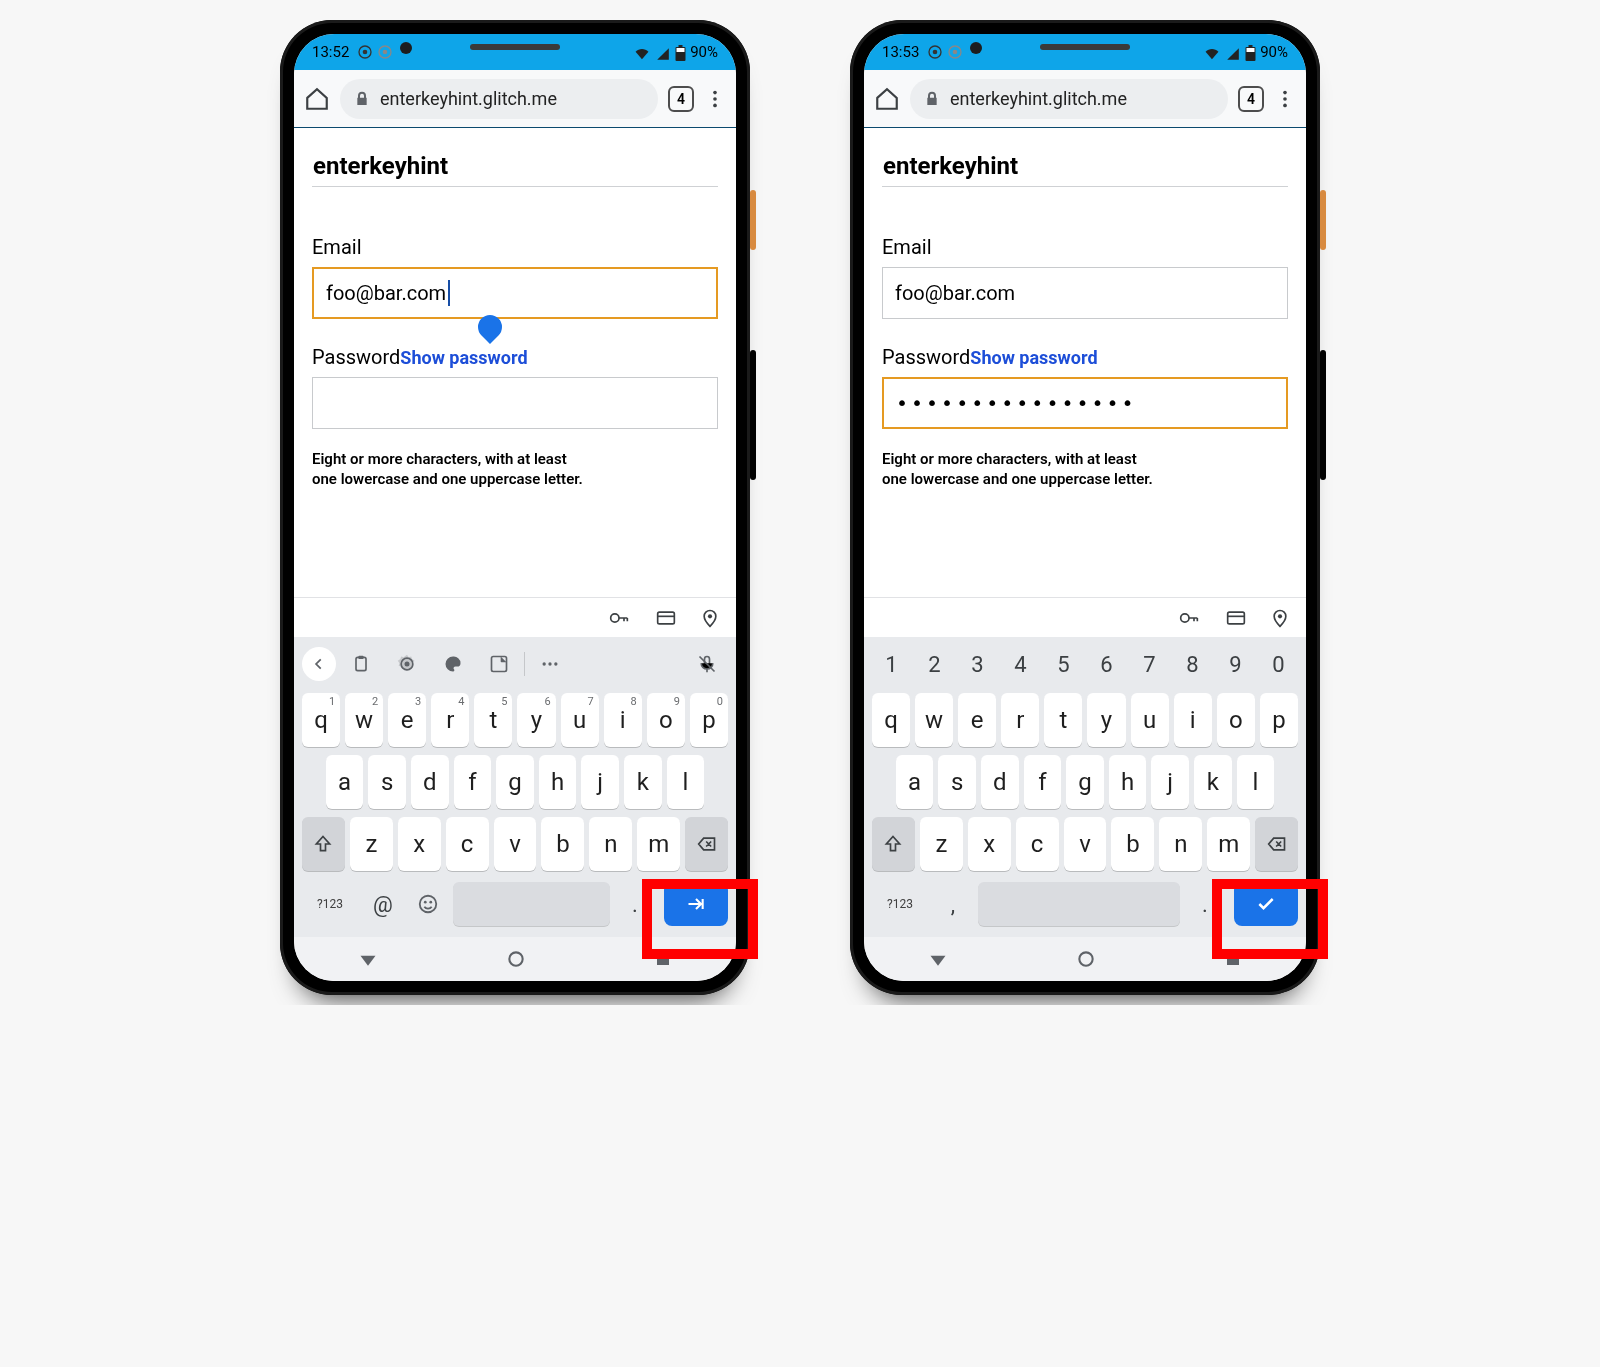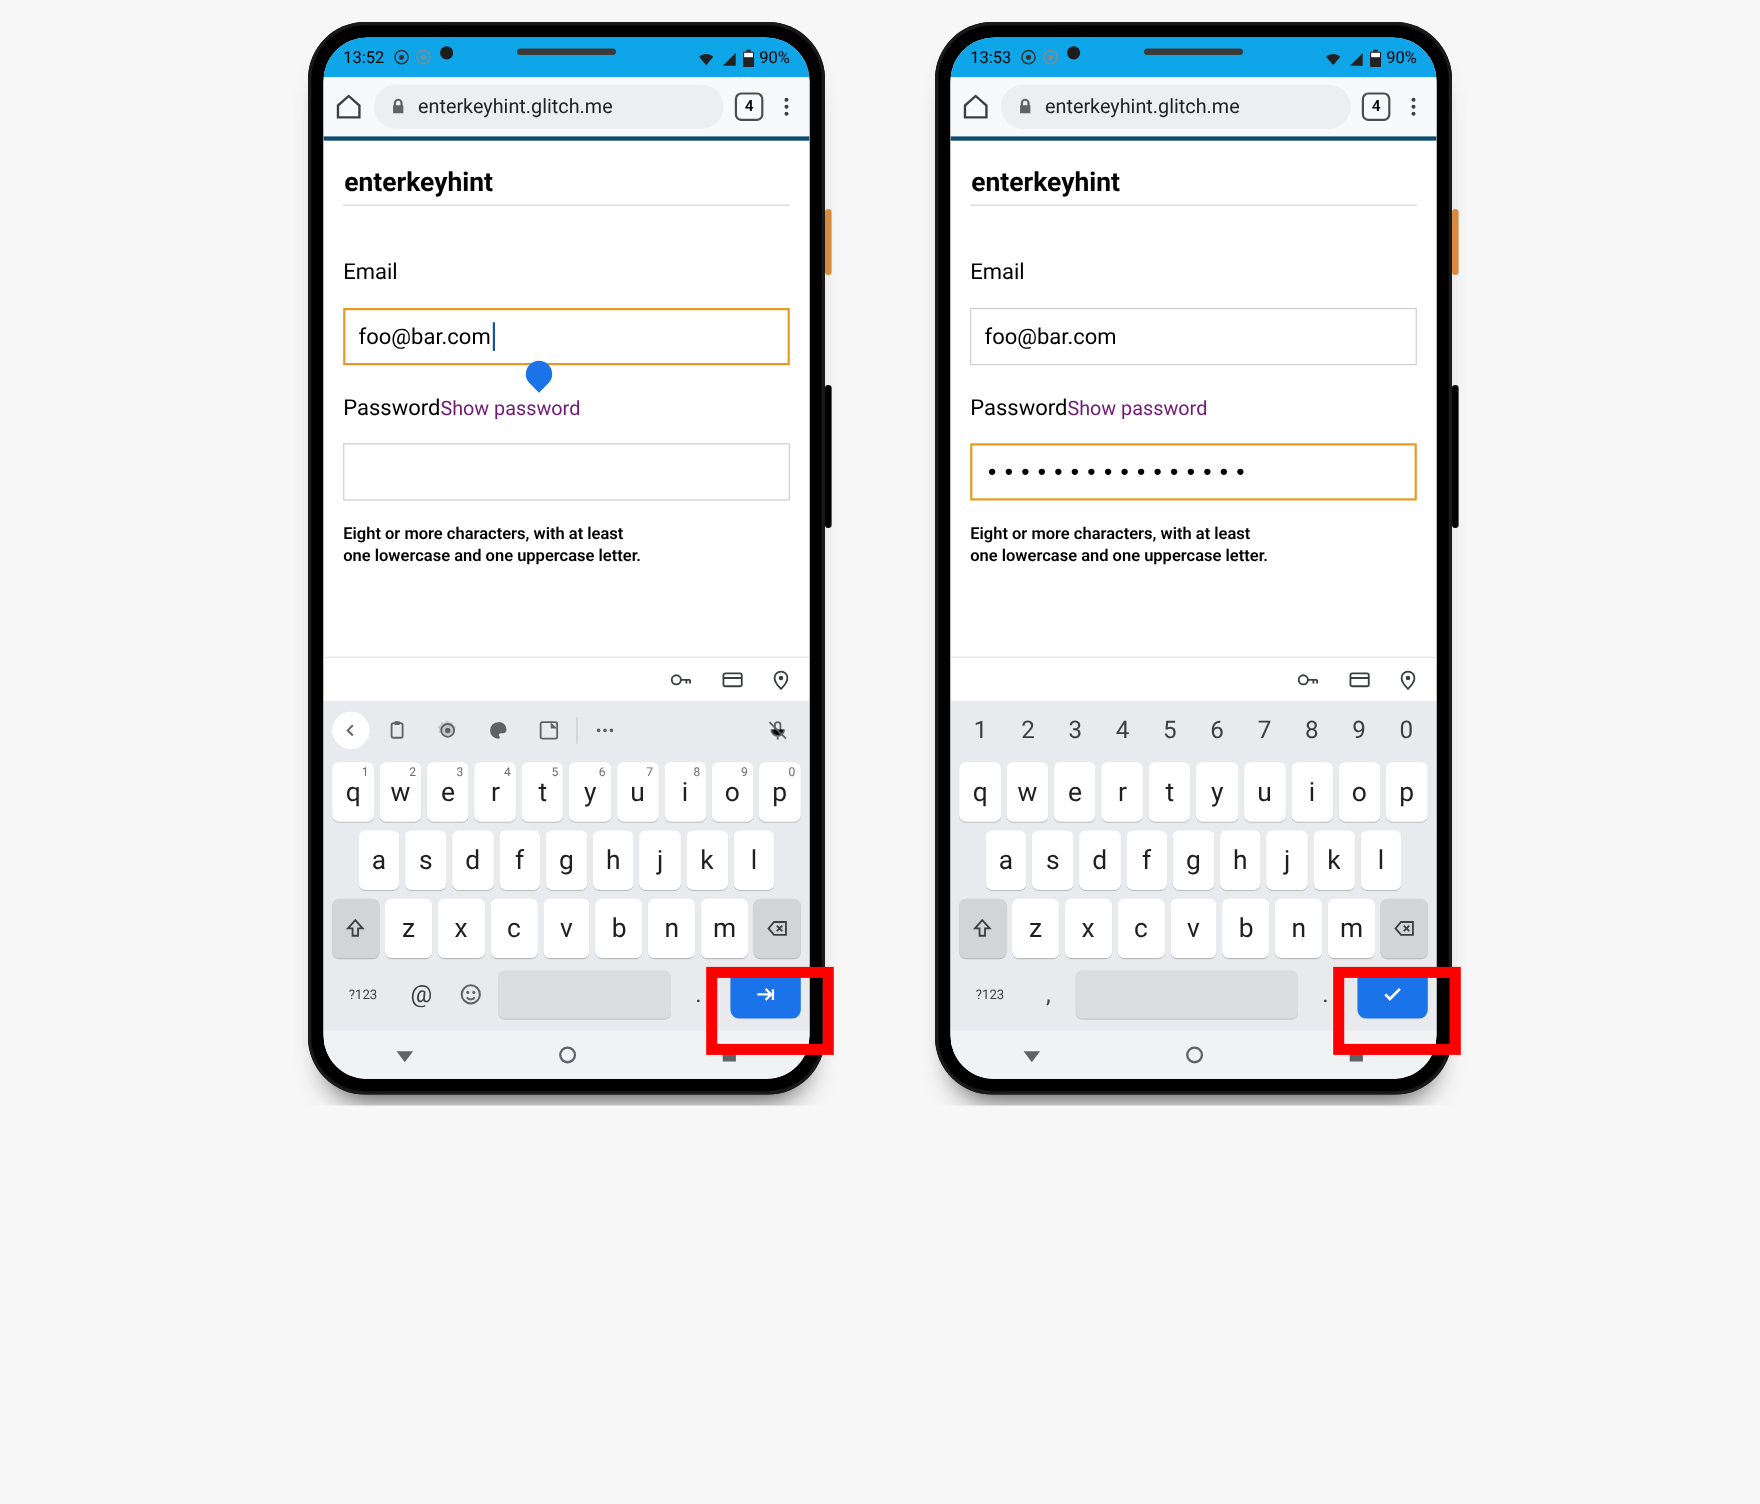--- a/index.html
+++ b/index.html
@@ -9,29 +9,29 @@
   .phone { width:var(--phone-w); height:var(--phone-h); background:#000; border-radius:52px; position:relative; padding:14px; box-shadow:0 22px 26px -18px rgba(0,0,0,.7), inset 0 0 0 3px #1a1a1a; }
   .phone::after { content:""; position:absolute; left:50%; top:24px; transform:translateX(-50%); width:90px; height:6px; background:#3a3a3a; border-radius:4px; }
   .phone::before { content:""; position:absolute; left:120px; top:22px; width:12px; height:12px; background:#1d1d1d; border-radius:50%; }
   .btn-side { position:absolute; background:#000; border-radius:3px; }
   .btn-power { right:-6px; top:170px; width:6px; height:60px; background:#d88a3f; }
   .btn-vol   { right:-6px; top:330px; width:6px; height:130px; }
   .screen { width:100%; height:100%; background:#fff; border-radius:40px; overflow:hidden; display:flex; flex-direction:column; }
   .statusbar { height:36px; display:flex; align-items:center; justify-content:space-between; padding:0 18px; font-size:15px; background:#0ea5e9; }
   .sb-left { display:flex; align-items:center; gap:8px; }
   .sb-icons { display:flex; align-items:flex-end; gap:4px; }
-  .chromebar { height:58px; background:#f8f9fa; display:flex; align-items:center; gap:10px; padding:0 10px; border-bottom:4px solid #0c4a6e; }
+  .chromebar { height:58px; background:#f8f9fa; display:flex; align-items:center; gap:10px; padding:0 10px; border-bottom:1px solid #0c4a6e; }
   .omnibox { flex:1; height:40px; background:#eceef0; border-radius:22px; display:flex; align-items:center; padding:0 14px; gap:10px; font-size:18px; color:#222; }
   .tabcount { width:26px; height:26px; border:2px solid #4d4d4d; border-radius:6px; display:flex; align-items:center; justify-content:center; font-size:14px; font-weight:600; }
   .page { flex:1; background:#fff; padding:24px 18px 6px; display:flex; flex-direction:column; overflow:hidden; }
   h1 { margin:0 1px 6px; font-size:24px; font-weight:700; }
   .hr { border-top:1px solid #cfd1d4; margin-bottom:28px; }
   .label-row { display:flex; align-items:baseline; justify-content:flex-start; font-size:20px; margin-bottom:8px; margin-top:2px; }
-  .show-pw { font-size:18px; color:#701a75; }
-  .field { width:100%; height:52px; border:1px solid #c8cacd; padding:0 12px; font-size:20px; display:flex; align-items:center; position:relative;margin-top:13px; }
+  .show-pw { font-size:18px; color:#1d4ed8;font-weight:bold; }
+  .field { width:100%; height:52px; border:1px solid #c8cacd; padding:0 12px; font-size:20px; display:flex; align-items:center; position:relative; }
   .field.focused { border:2px solid #e59a22; }
   .cursor { display:inline-block; width:2px; height:26px; background:#174ea6; margin-left:2px; vertical-align:middle; }
   .cursor-drop { position:absolute; width:24px; height:24px; background:#1a73e8; border-radius:50% 50% 50% 0; transform:rotate(-45deg); left:164px; top:46px; }
   .dots { font-family:monospace; letter-spacing:3px; font-size:20px; }
   .hint { font-size:15px; font-weight:600; line-height:1.35; margin-top:20px; } .gap18{height:18px;} .gap24{height:24px;}
   .suggestrow { height:40px; background:#fff; border-top:1px solid #e1e2e5; display:flex; align-items:center; justify-content:flex-end; gap:22px; padding:0 16px; }
   .keyboard { background:var(--kbd-bg); padding:6px 4px 8px; display:flex; flex-direction:column; gap:8px; position:relative; }
   .toolrow { height:42px; display:flex; align-items:center; gap:4px; padding:0 4px; }
   .toolbtn { width:42px; height:36px; display:flex; align-items:center; justify-content:center; color:#4a4c4f; border-radius:8px; }
   .toolbtn.round { background:#fff; border-radius:50%; width:34px; height:34px; }

